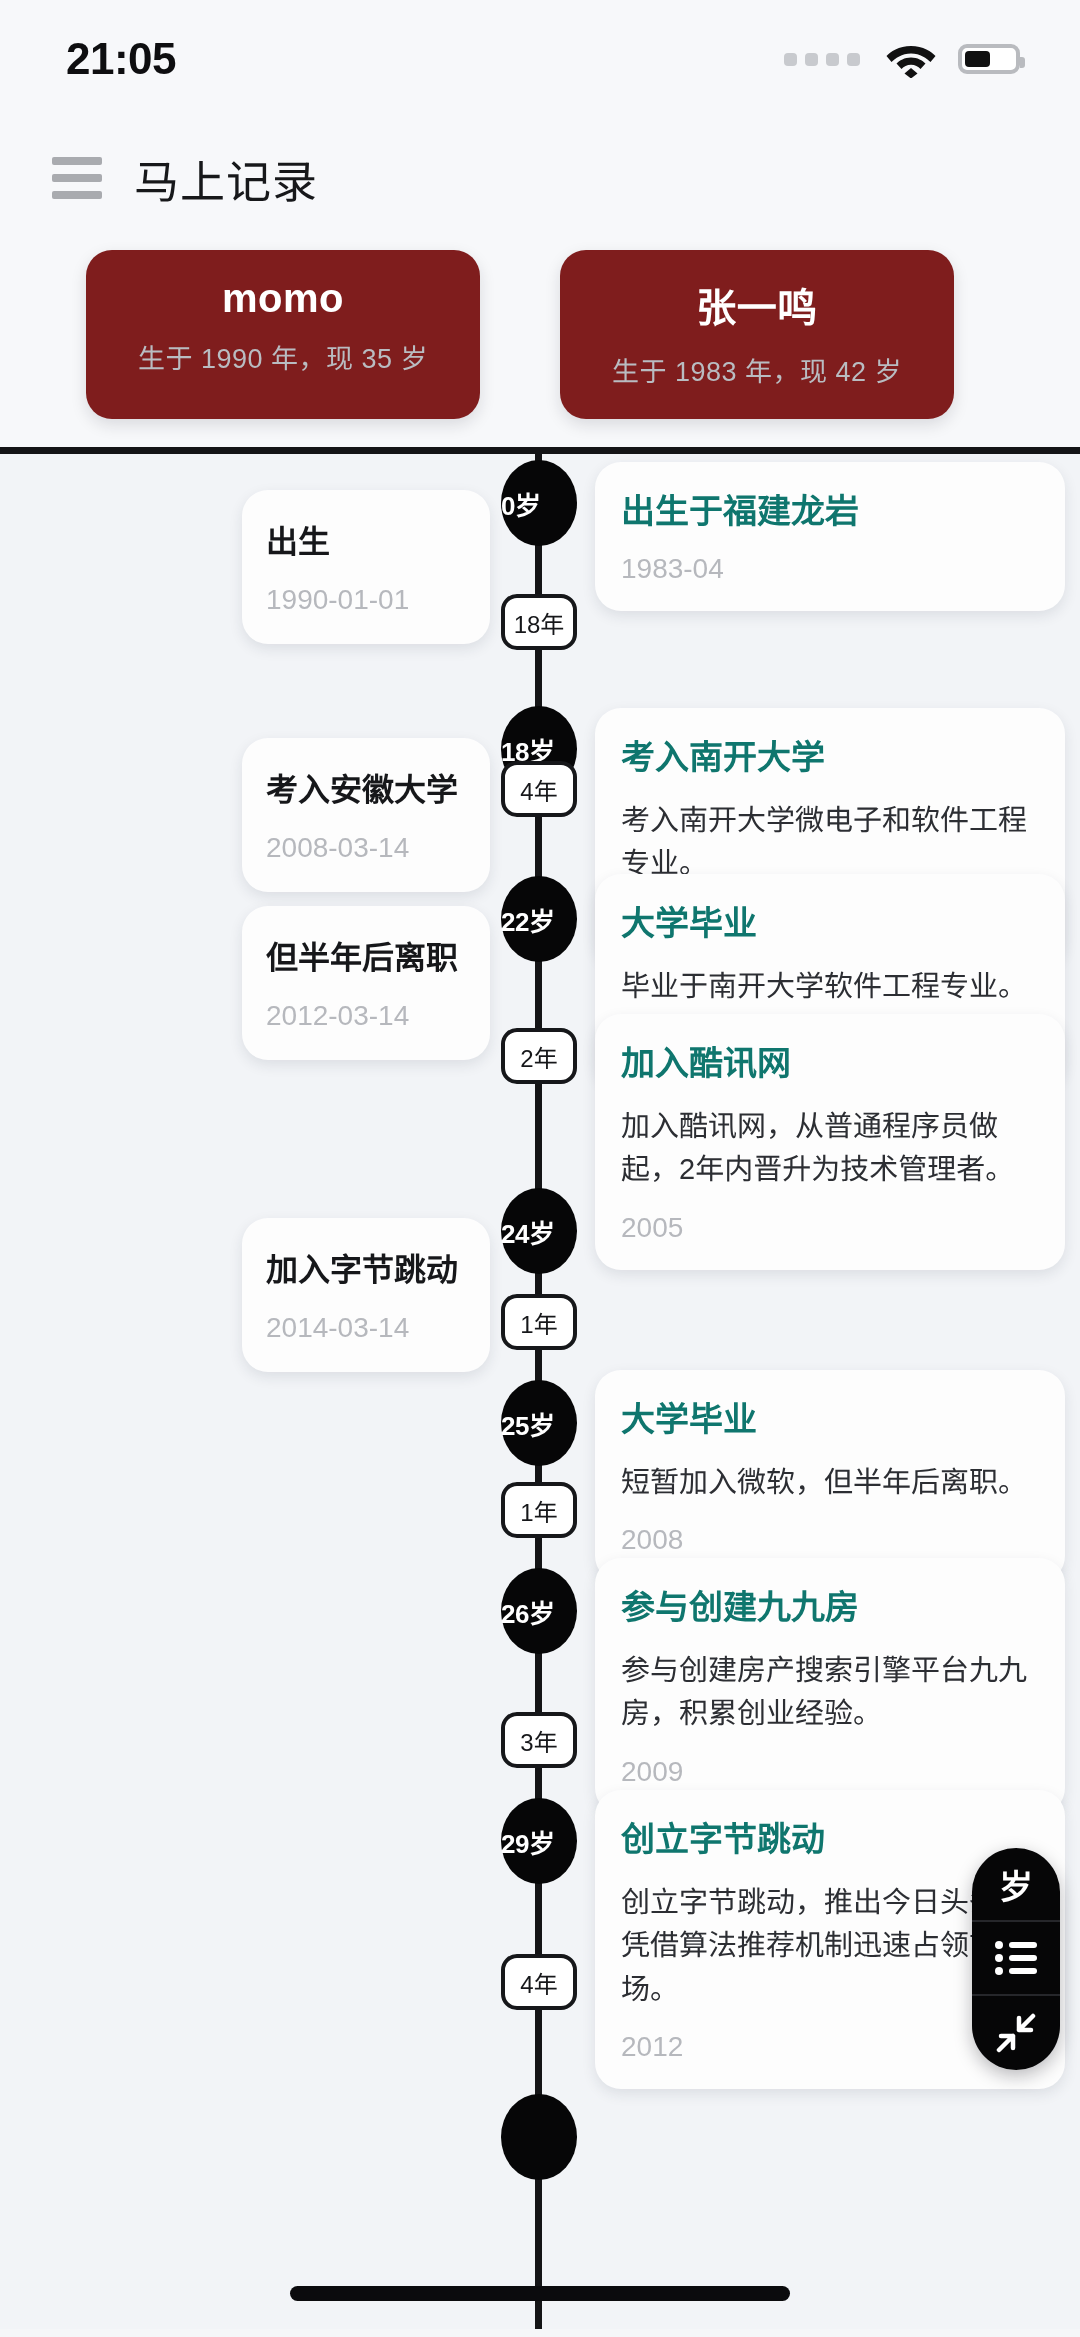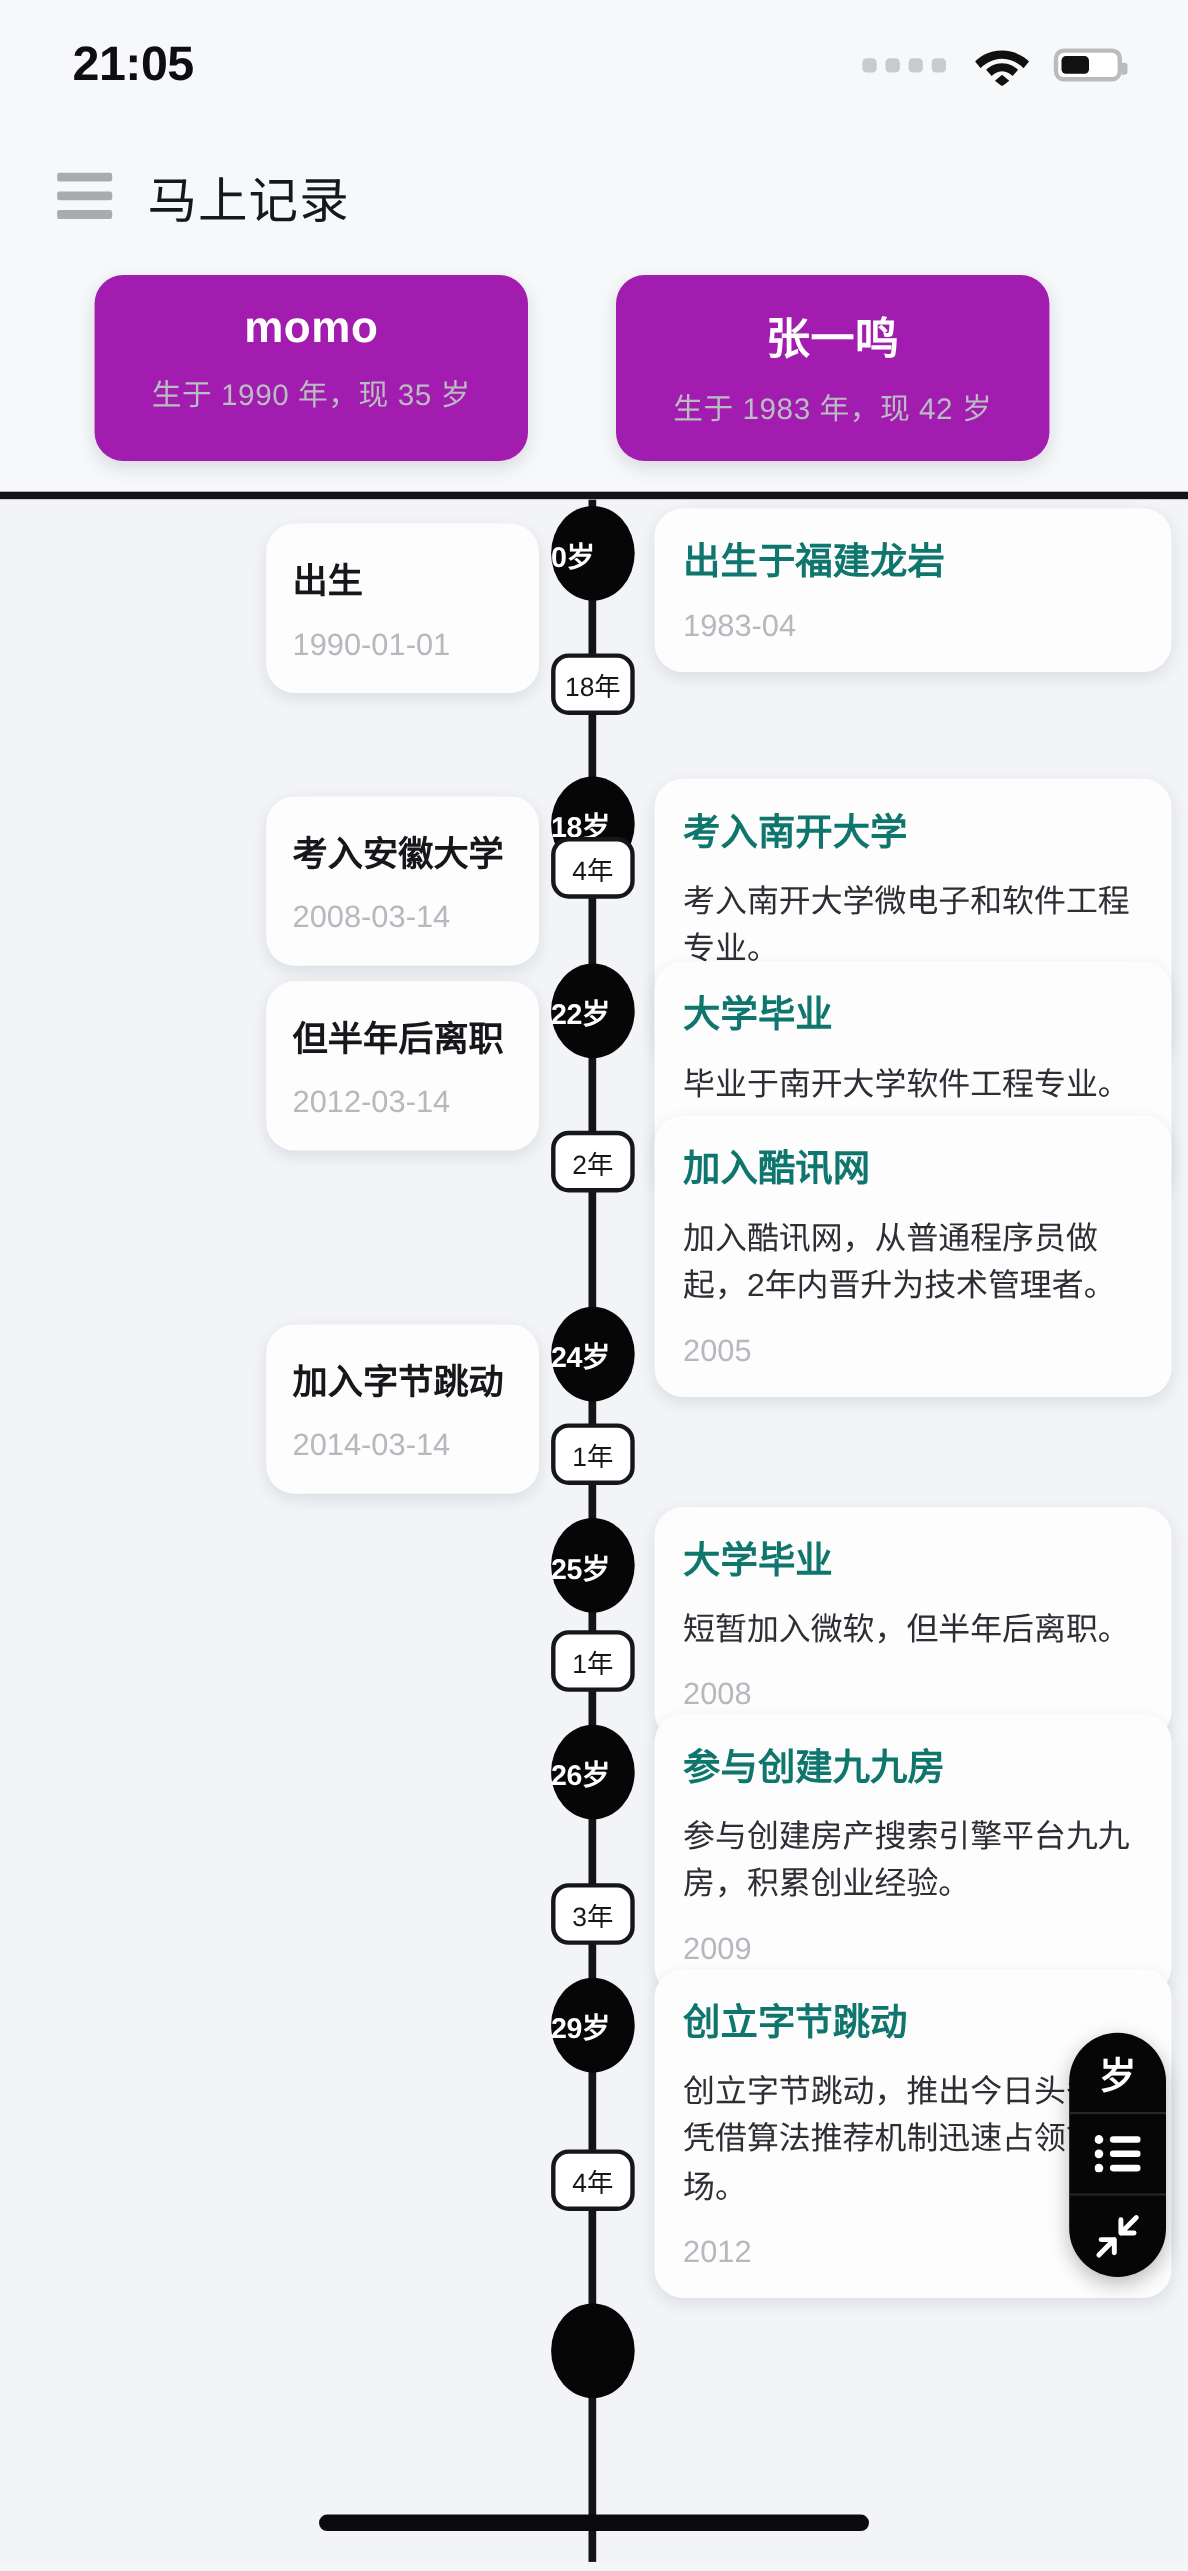--- a/index.html
+++ b/index.html
@@ -105,21 +105,21 @@
   .persons-row {
     display: flex;
     gap: 80px;
     padding: 12px 0 28px 0;
     justify-content: flex-start;
     background: #f7f8fa;
     padding-left: 86px;
   }
   .person-card {
     width: 394px;
-    background: #a21caf;
+    background: #7f1d1d;
     border-radius: 26px;
     padding: 26px 20px 30px;
     text-align: center;
     box-shadow: 0 6px 16px rgba(20,24,40,0.13);
     cursor: pointer;
   }
   .person-name {
     color: #ffffff;
     font-size: 40px;
     font-weight: 700;
@@ -198,20 +198,21 @@
   
   .left-card {
     position: absolute;
     right: 590px;
     width: 248px;
     background: #fdfdfd;
     border-radius: 26px;
     padding: 26px 24px 28px;
     box-shadow: 0 5px 14px rgba(30,35,55,0.10);
     cursor: pointer;
+    margin-top: 14px;
   }
   .left-card .lc-title {
     font-size: 32px;
     font-weight: 700;
     color: #16171a;
     white-space: nowrap;
     margin-bottom: 22px;
   }
   .left-card .lc-date {
     font-size: 28px;

